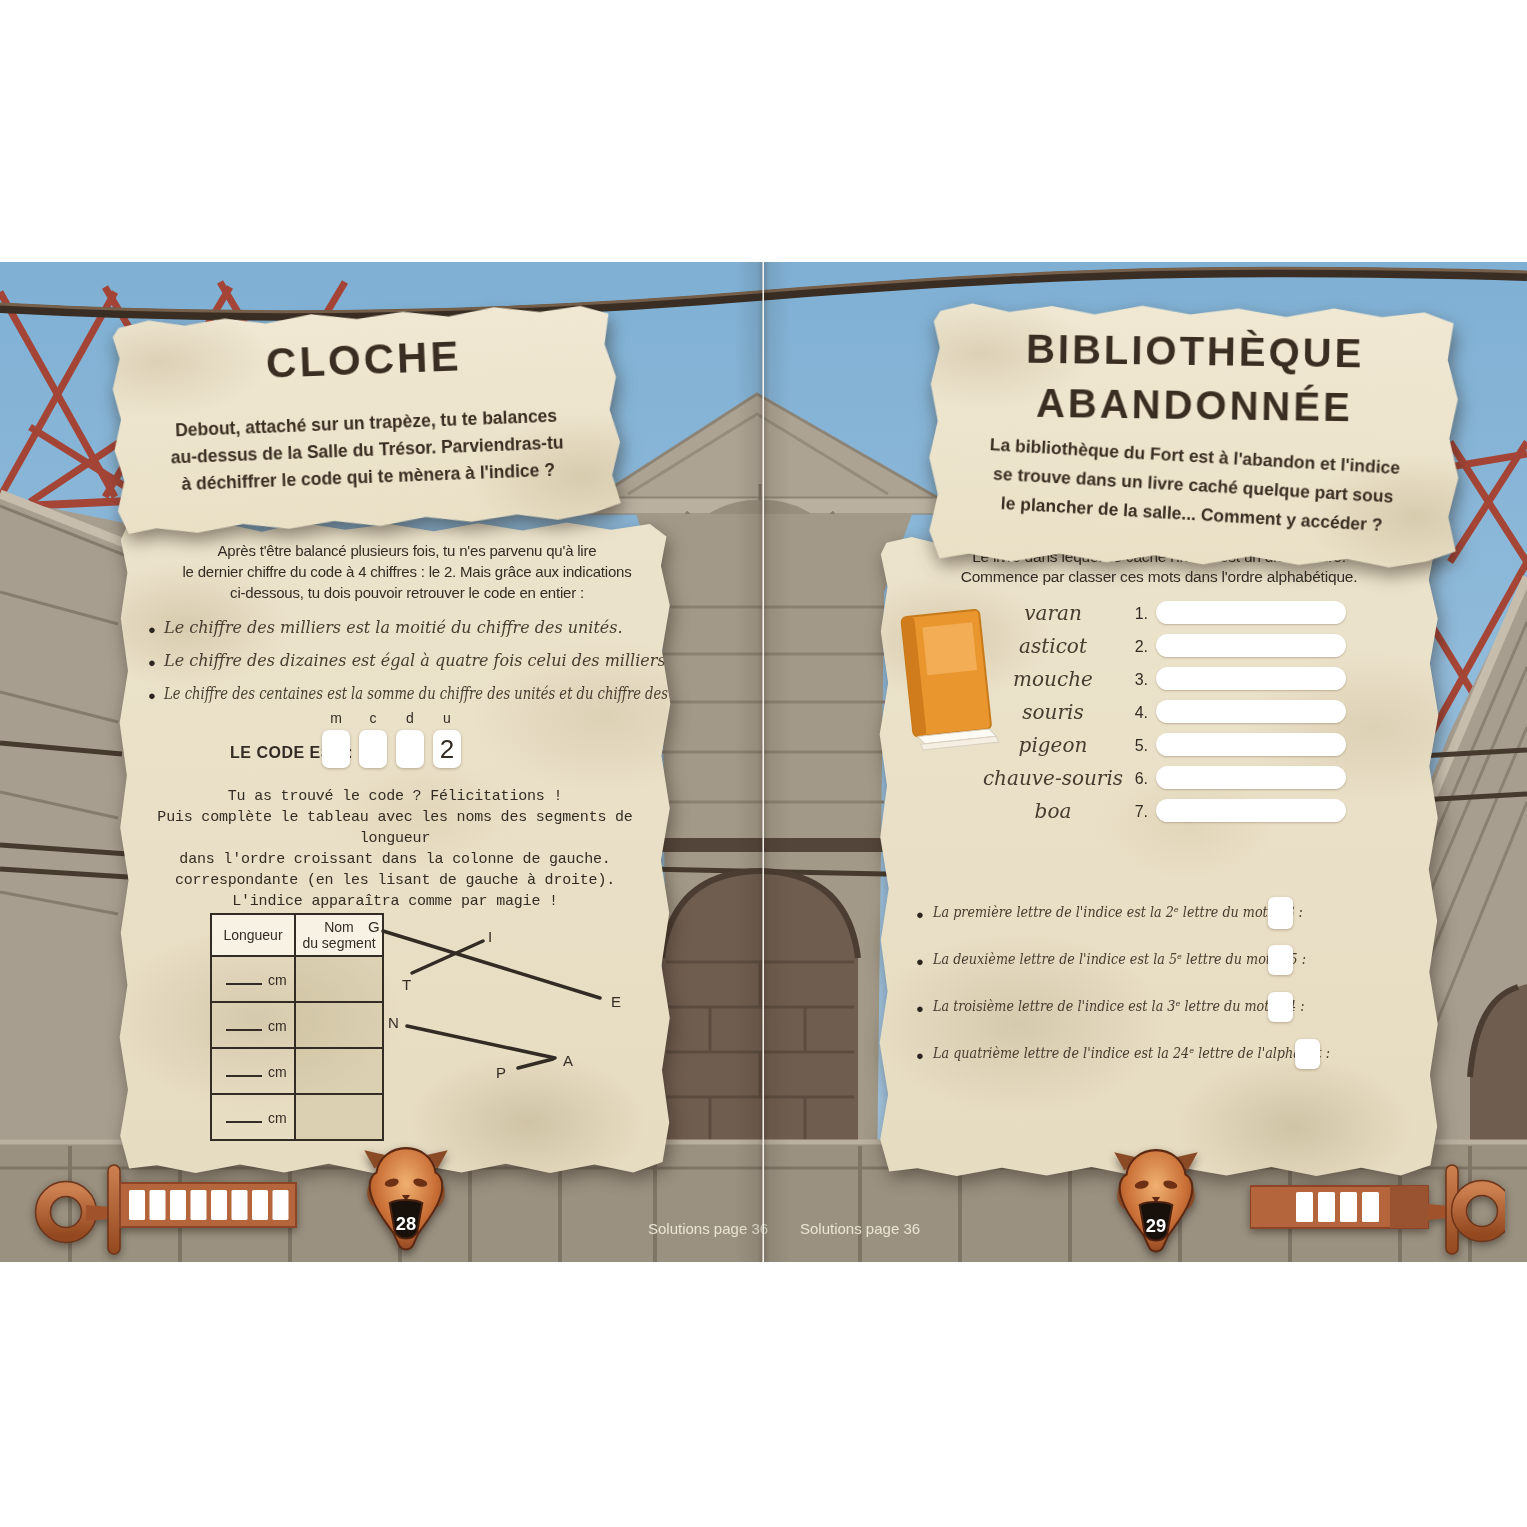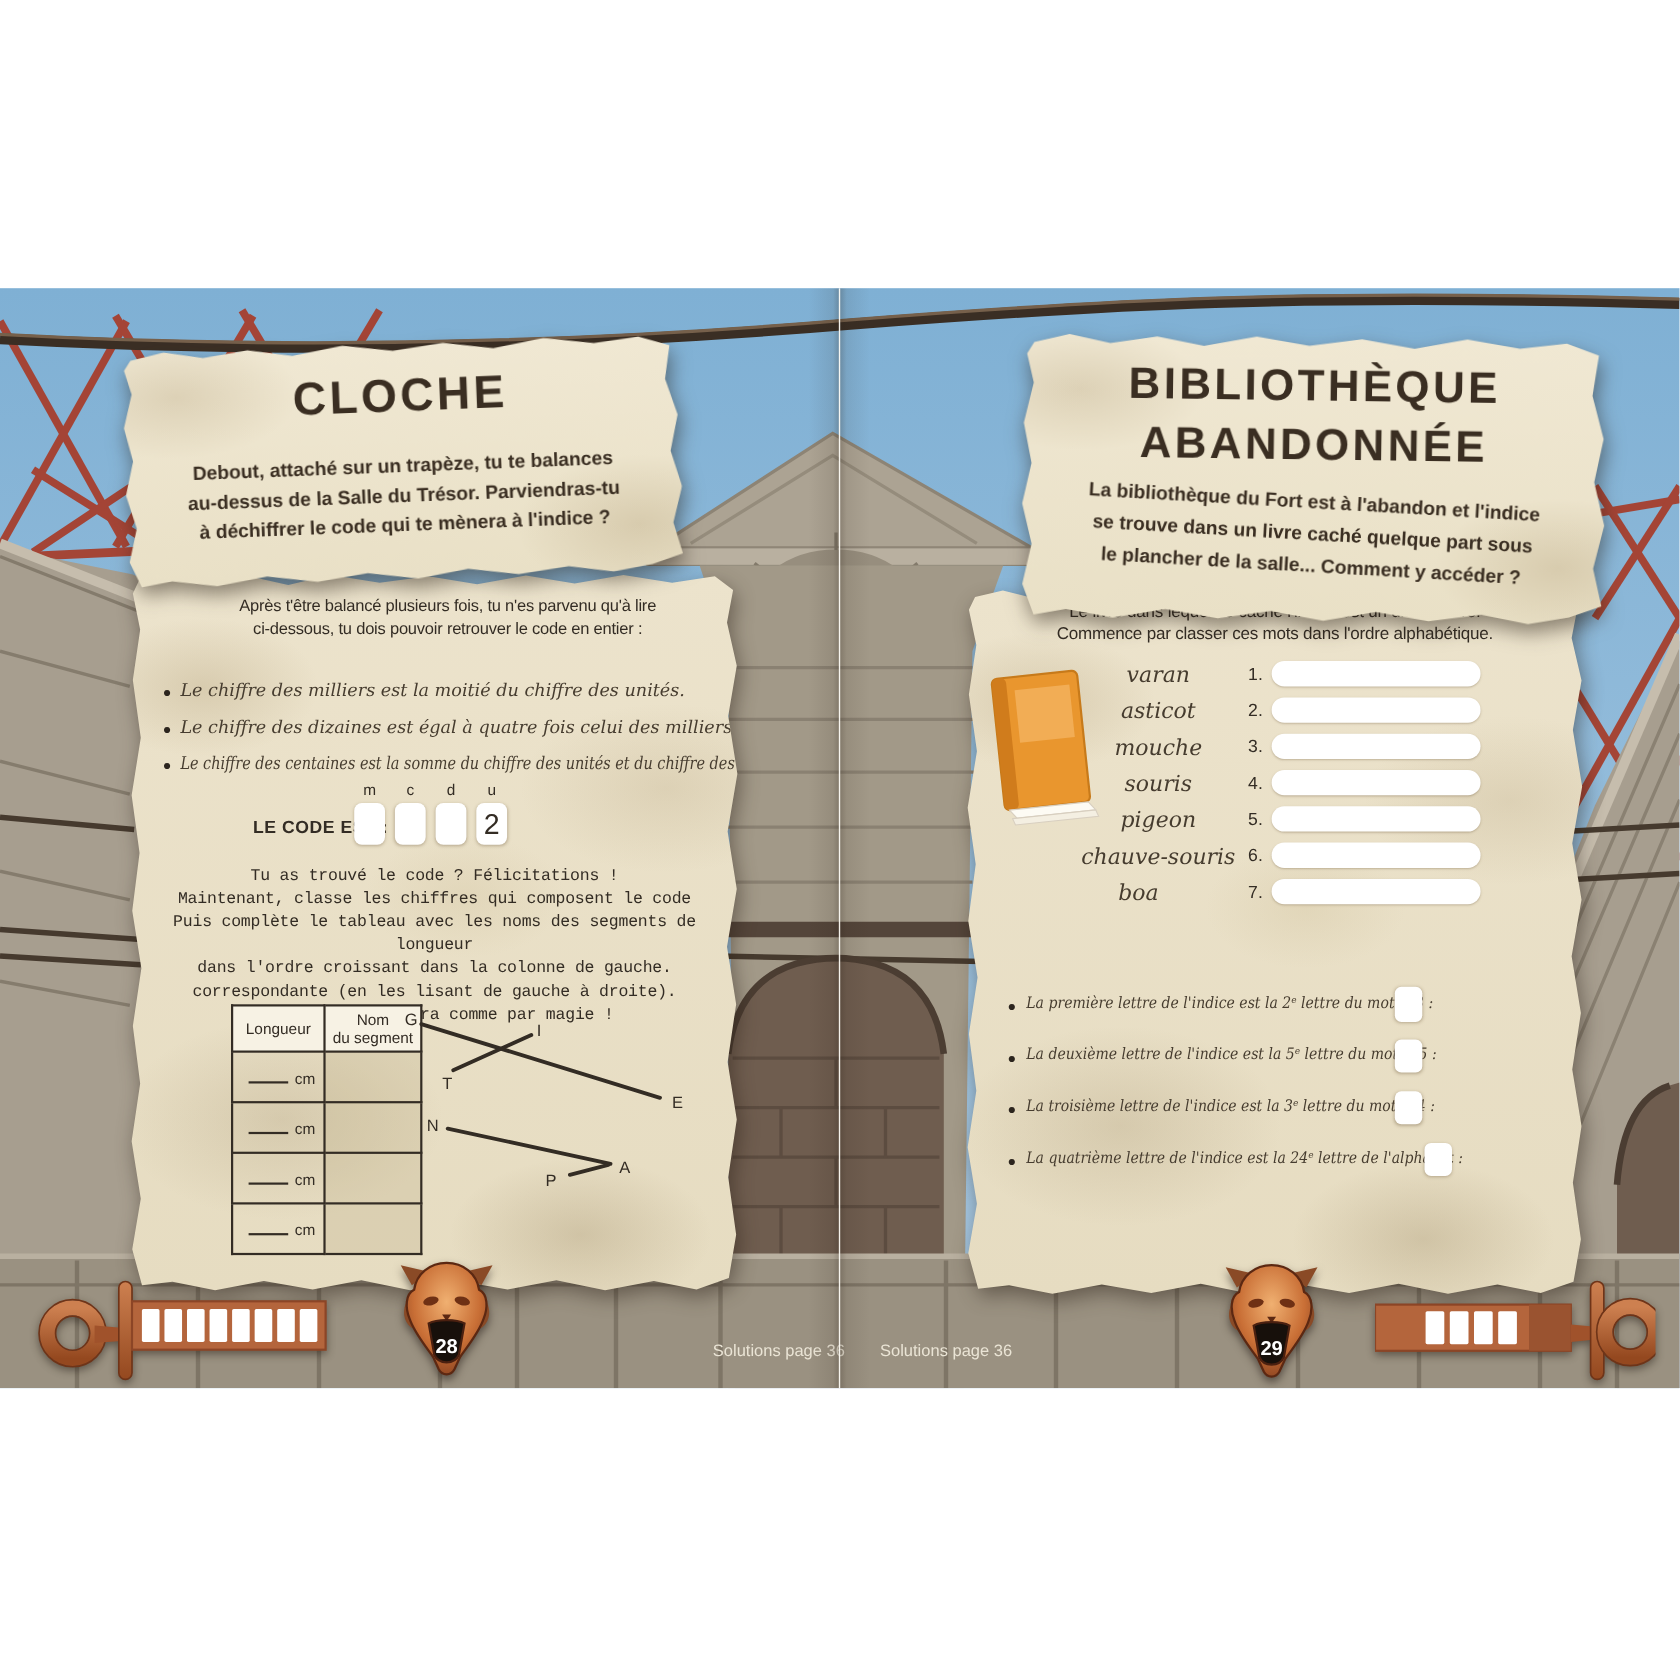--- a/index.html
+++ b/index.html
@@ -175,20 +175,21 @@
         <div>à déchiffrer le code qui te mènera à l'indice ?</div>
       </div>
     </div>
   </div>
 
   <div class="paper-wrap" style="left:118px;top:258px;width:554px;height:655px;">
     <div class="paper">
 
       <div class="print center abs" style="left:16px;top:20px;width:546px;">
         <div>Après t'être balancé plusieurs fois, tu n'es parvenu qu'à lire</div>
+        <div>le dernier chiffre du code à 4 chiffres : le 2. Mais grâce aux indications</div>
         <div>ci-dessous, tu dois pouvoir retrouver le code en entier :</div>
       </div>
 
       <div>
         <span class="bullet" style="left:30px;top:102px;">●</span>
         <span class="script abs" style="left:46px;top:98px;font-size:16px;"><span class="nowrap">Le chiffre des milliers est la moitié du chiffre des unités.</span></span>
         <span class="bullet" style="left:30px;top:135px;">●</span>
         <span class="script abs" style="left:46px;top:131px;font-size:16px;"><span class="nowrap">Le chiffre des dizaines est égal à quatre fois celui des milliers.</span></span>
         <span class="bullet" style="left:30px;top:168px;">●</span>
         <span class="script abs" style="left:46px;top:164px;font-size:16px;"><span class="nowrap sx82">Le chiffre des centaines est la somme du chiffre des unités et du chiffre des dizaines.</span></span>
@@ -201,21 +202,20 @@
         <span class="code-letter" style="left:278px;top:190px;">d</span>
         <span class="code-letter" style="left:315px;top:190px;">u</span>
         <div class="whitebox code-box" style="left:204px;top:210px;"></div>
         <div class="whitebox code-box" style="left:241px;top:210px;"></div>
         <div class="whitebox code-box" style="left:278px;top:210px;"></div>
         <div class="whitebox code-box" style="left:315px;top:210px;">2</div>
       </div>
 
       <div class="print center abs" style="left:4px;top:266px;width:546px;font-family:Liberation Mono, monospace;">
         <div>Tu as trouvé le code ? Félicitations !</div>
-        <div>Maintenant, classe les chiffres qui composent le code</div>
         <div>Puis complète le tableau avec les noms des segments de longueur</div>
         <div>dans l'ordre croissant dans la colonne de gauche.</div>
         <div>correspondante (en les lisant de gauche à droite).</div>
         <div>L'indice apparaîtra comme par magie !</div>
       </div>
 
       <table class="length-table" style="left:72px;top:393px;margin-left:20px;">
         <tbody>
               <tr>
           <th>Longueur</th>
@@ -305,21 +305,21 @@
         <div class="pill" style="left:278px;top:132px;width:190px;height:23px;"></div>
         <span class="word script abs" style="left:95px;top:165px;">souris</span>
         <span class="wnum abs" style="left:242px;top:169px;">4.</span>
         <div class="pill" style="left:278px;top:165px;width:190px;height:23px;"></div>
         <span class="word script abs" style="left:95px;top:198px;">pigeon</span>
         <span class="wnum abs" style="left:242px;top:202px;">5.</span>
         <div class="pill" style="left:278px;top:198px;width:190px;height:23px;"></div>
         <span class="word script abs" style="left:95px;top:231px;">chauve-souris</span>
         <span class="wnum abs" style="left:242px;top:235px;">6.</span>
         <div class="pill" style="left:278px;top:231px;width:190px;height:23px;"></div>
-        <span class="word script abs" style="left:77px;top:264px;">boa</span>
+        <span class="word script abs" style="left:95px;top:264px;">boa</span>
         <span class="wnum abs" style="left:242px;top:268px;">7.</span>
         <div class="pill" style="left:278px;top:264px;width:190px;height:23px;"></div>
       </div>
 
 
       <div>
         <span class="bullet" style="left:38px;top:372px;">●</span>
         <span class="script abs" style="left:55px;top:369px;font-size:14.5px;"><span class="nowrap sx88">La première lettre de l'indice est la 2ᵉ lettre du mot n°3 :</span></span>
         <div class="whitebox" style="left:390px;top:362px;width:25px;height:32px;border-radius:6px;"></div>
         <span class="bullet" style="left:38px;top:419px;">●</span>

